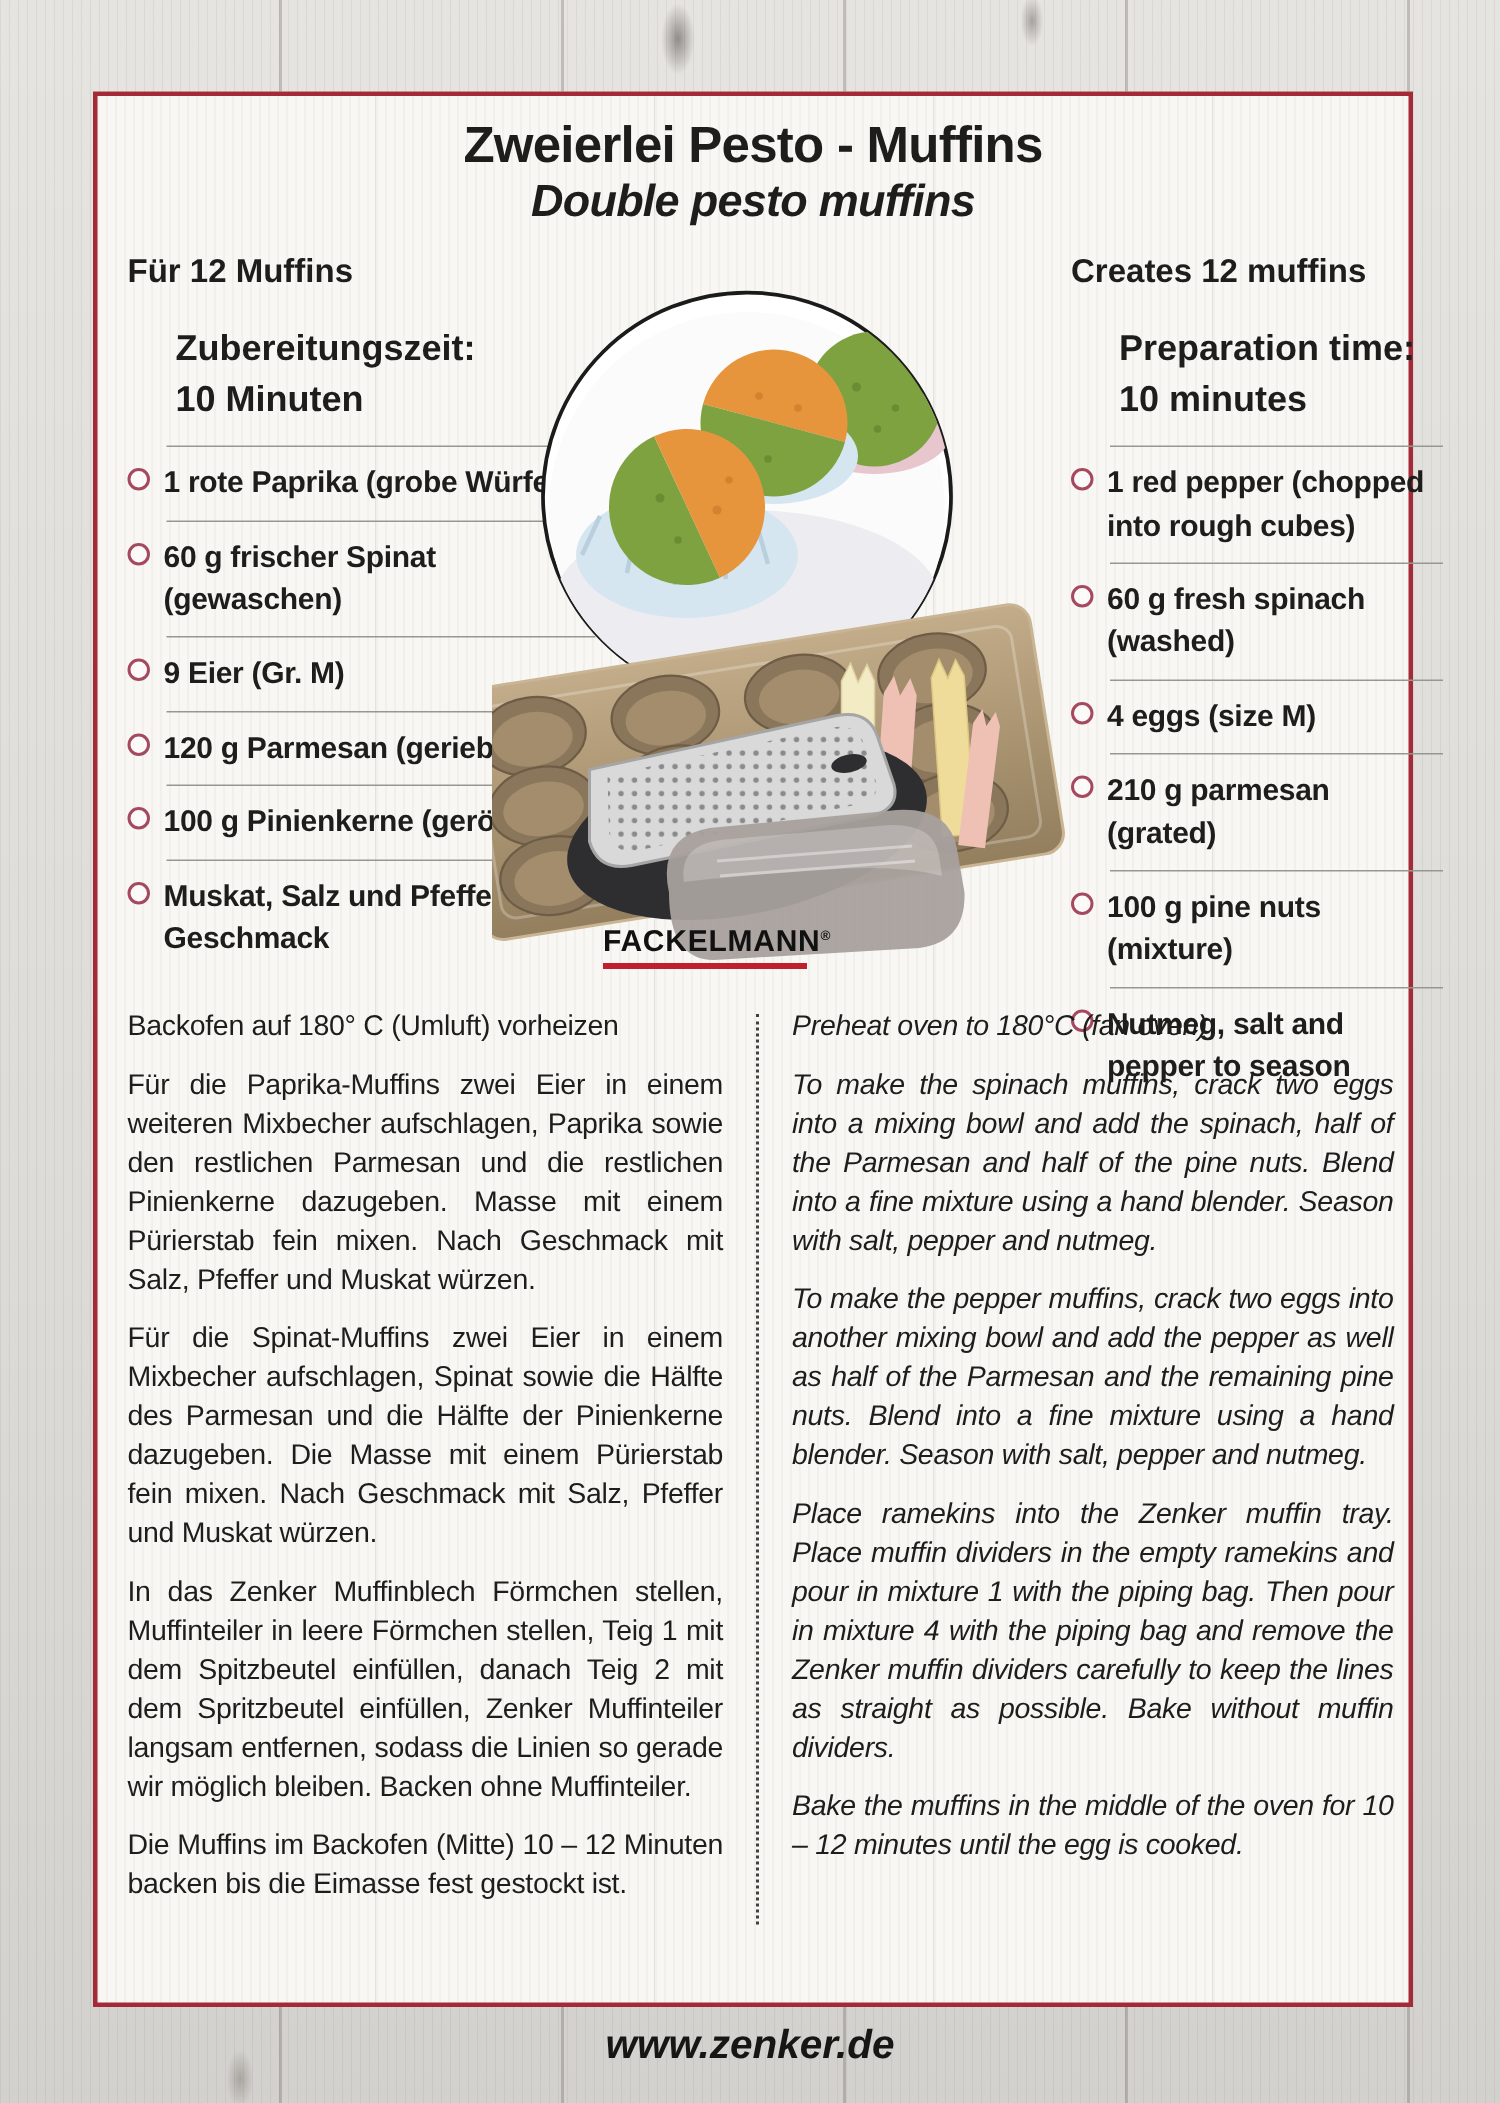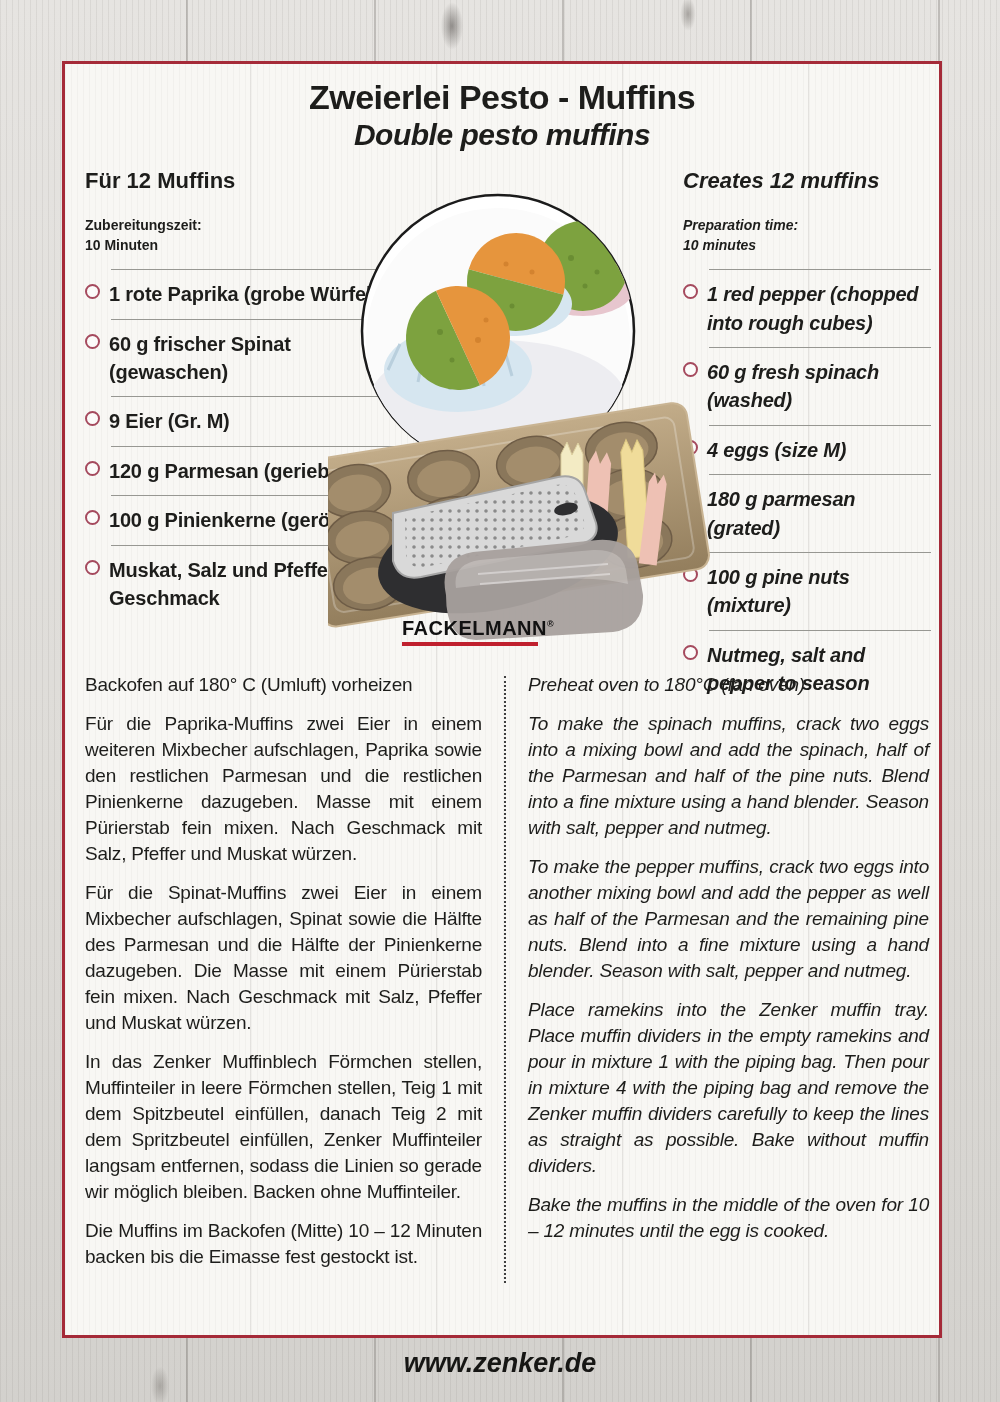--- a/index.html
+++ b/index.html
@@ -30,23 +30,23 @@
   }
 
   .title-de { position:absolute; top:14px; left:0; width:100%; text-align:center;
     font-size:34px; font-weight:700; letter-spacing:-0.5px; }
   .title-en { position:absolute; top:54px; left:0; width:100%; text-align:center;
     font-size:30px; font-weight:700; font-style:italic; letter-spacing:-0.5px; }
 
   
   .col-ing { position:absolute; top:104px; }
   .col-ing.de { left:20px;  width:314px; }
-  .col-ing.en { left:618px; width:250px; font-style:italic; }
+  .col-ing.en { left:649px; width:250px; }
   .yield { font-size:22px; font-weight:700; margin-bottom:22px; }
-  .prep  { font-size:14px; font-weight:700; line-height:1.4; margin-bottom:14px; }
+  .prep  { font-size:24px; font-weight:700; line-height:1.4; margin-bottom:14px;margin-left:32px; }
   ul.ing-list { list-style:none; }
   li.ing { position:relative; display:flex; align-items:flex-start; padding:11px 0 10px 0; }
   li.ing::before { content:""; position:absolute; top:0; left:26px; right:2px;
     border-top:1px solid #979792; }
   .bullet { width:15px; height:15px; border:2px solid #a54a5e; border-radius:50%;
     margin:4px 9px 0 0; flex-shrink:0; background:rgba(255,255,255,.5); }
   .ing-txt { font-size:20px; font-weight:700; line-height:1.42; letter-spacing:-0.2px; }
 
   
   .illustration { position:absolute; left:263px; top:126px; width:382px; height:472px; }
@@ -126,21 +126,21 @@
         <li class="ing">
             <span class="bullet"></span>
             <span class="ing-txt">60 g fresh spinach (washed)</span>
           </li>
         <li class="ing">
             <span class="bullet"></span>
             <span class="ing-txt">4 eggs (size M)</span>
           </li>
         <li class="ing">
             <span class="bullet"></span>
-            <span class="ing-txt">180 g parmesan (grated)</span>
+            <span class="ing-txt">210 g parmesan (grated)</span>
           </li>
         <li class="ing">
             <span class="bullet"></span>
             <span class="ing-txt">100 g pine nuts (mixture)</span>
           </li>
         <li class="ing">
             <span class="bullet"></span>
             <span class="ing-txt">Nutmeg, salt and pepper to season</span>
           </li>
       </ul>

